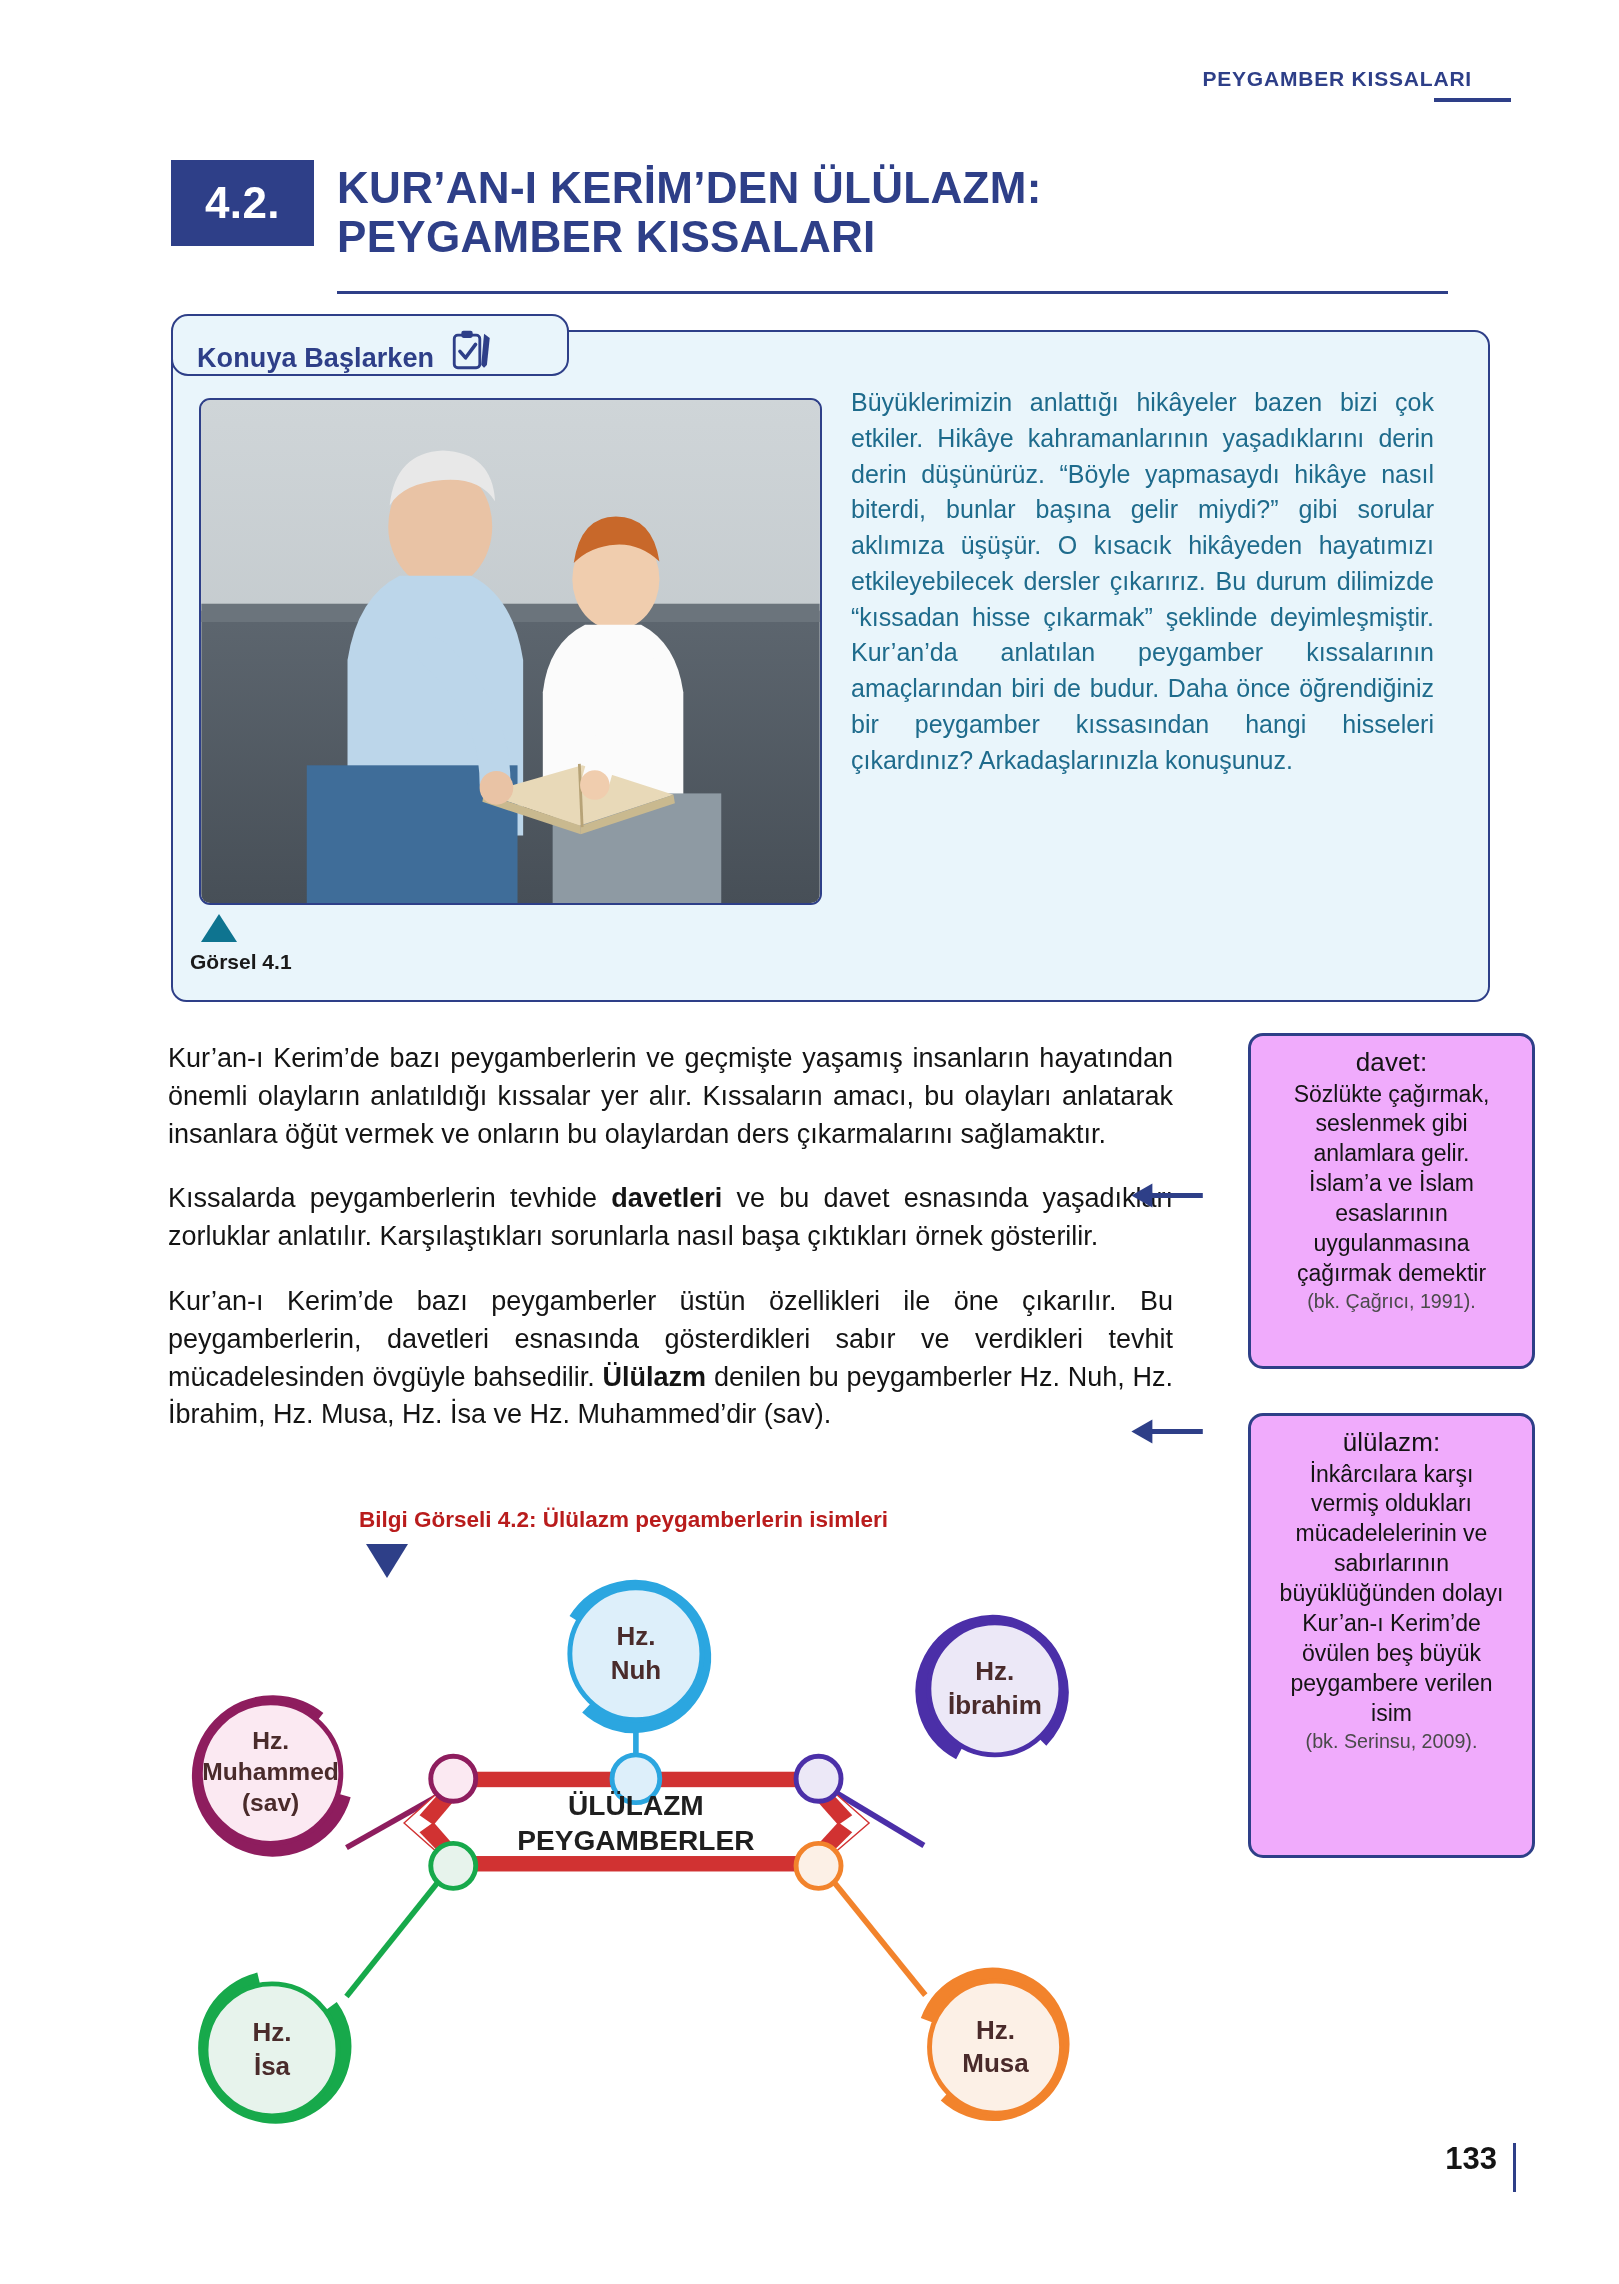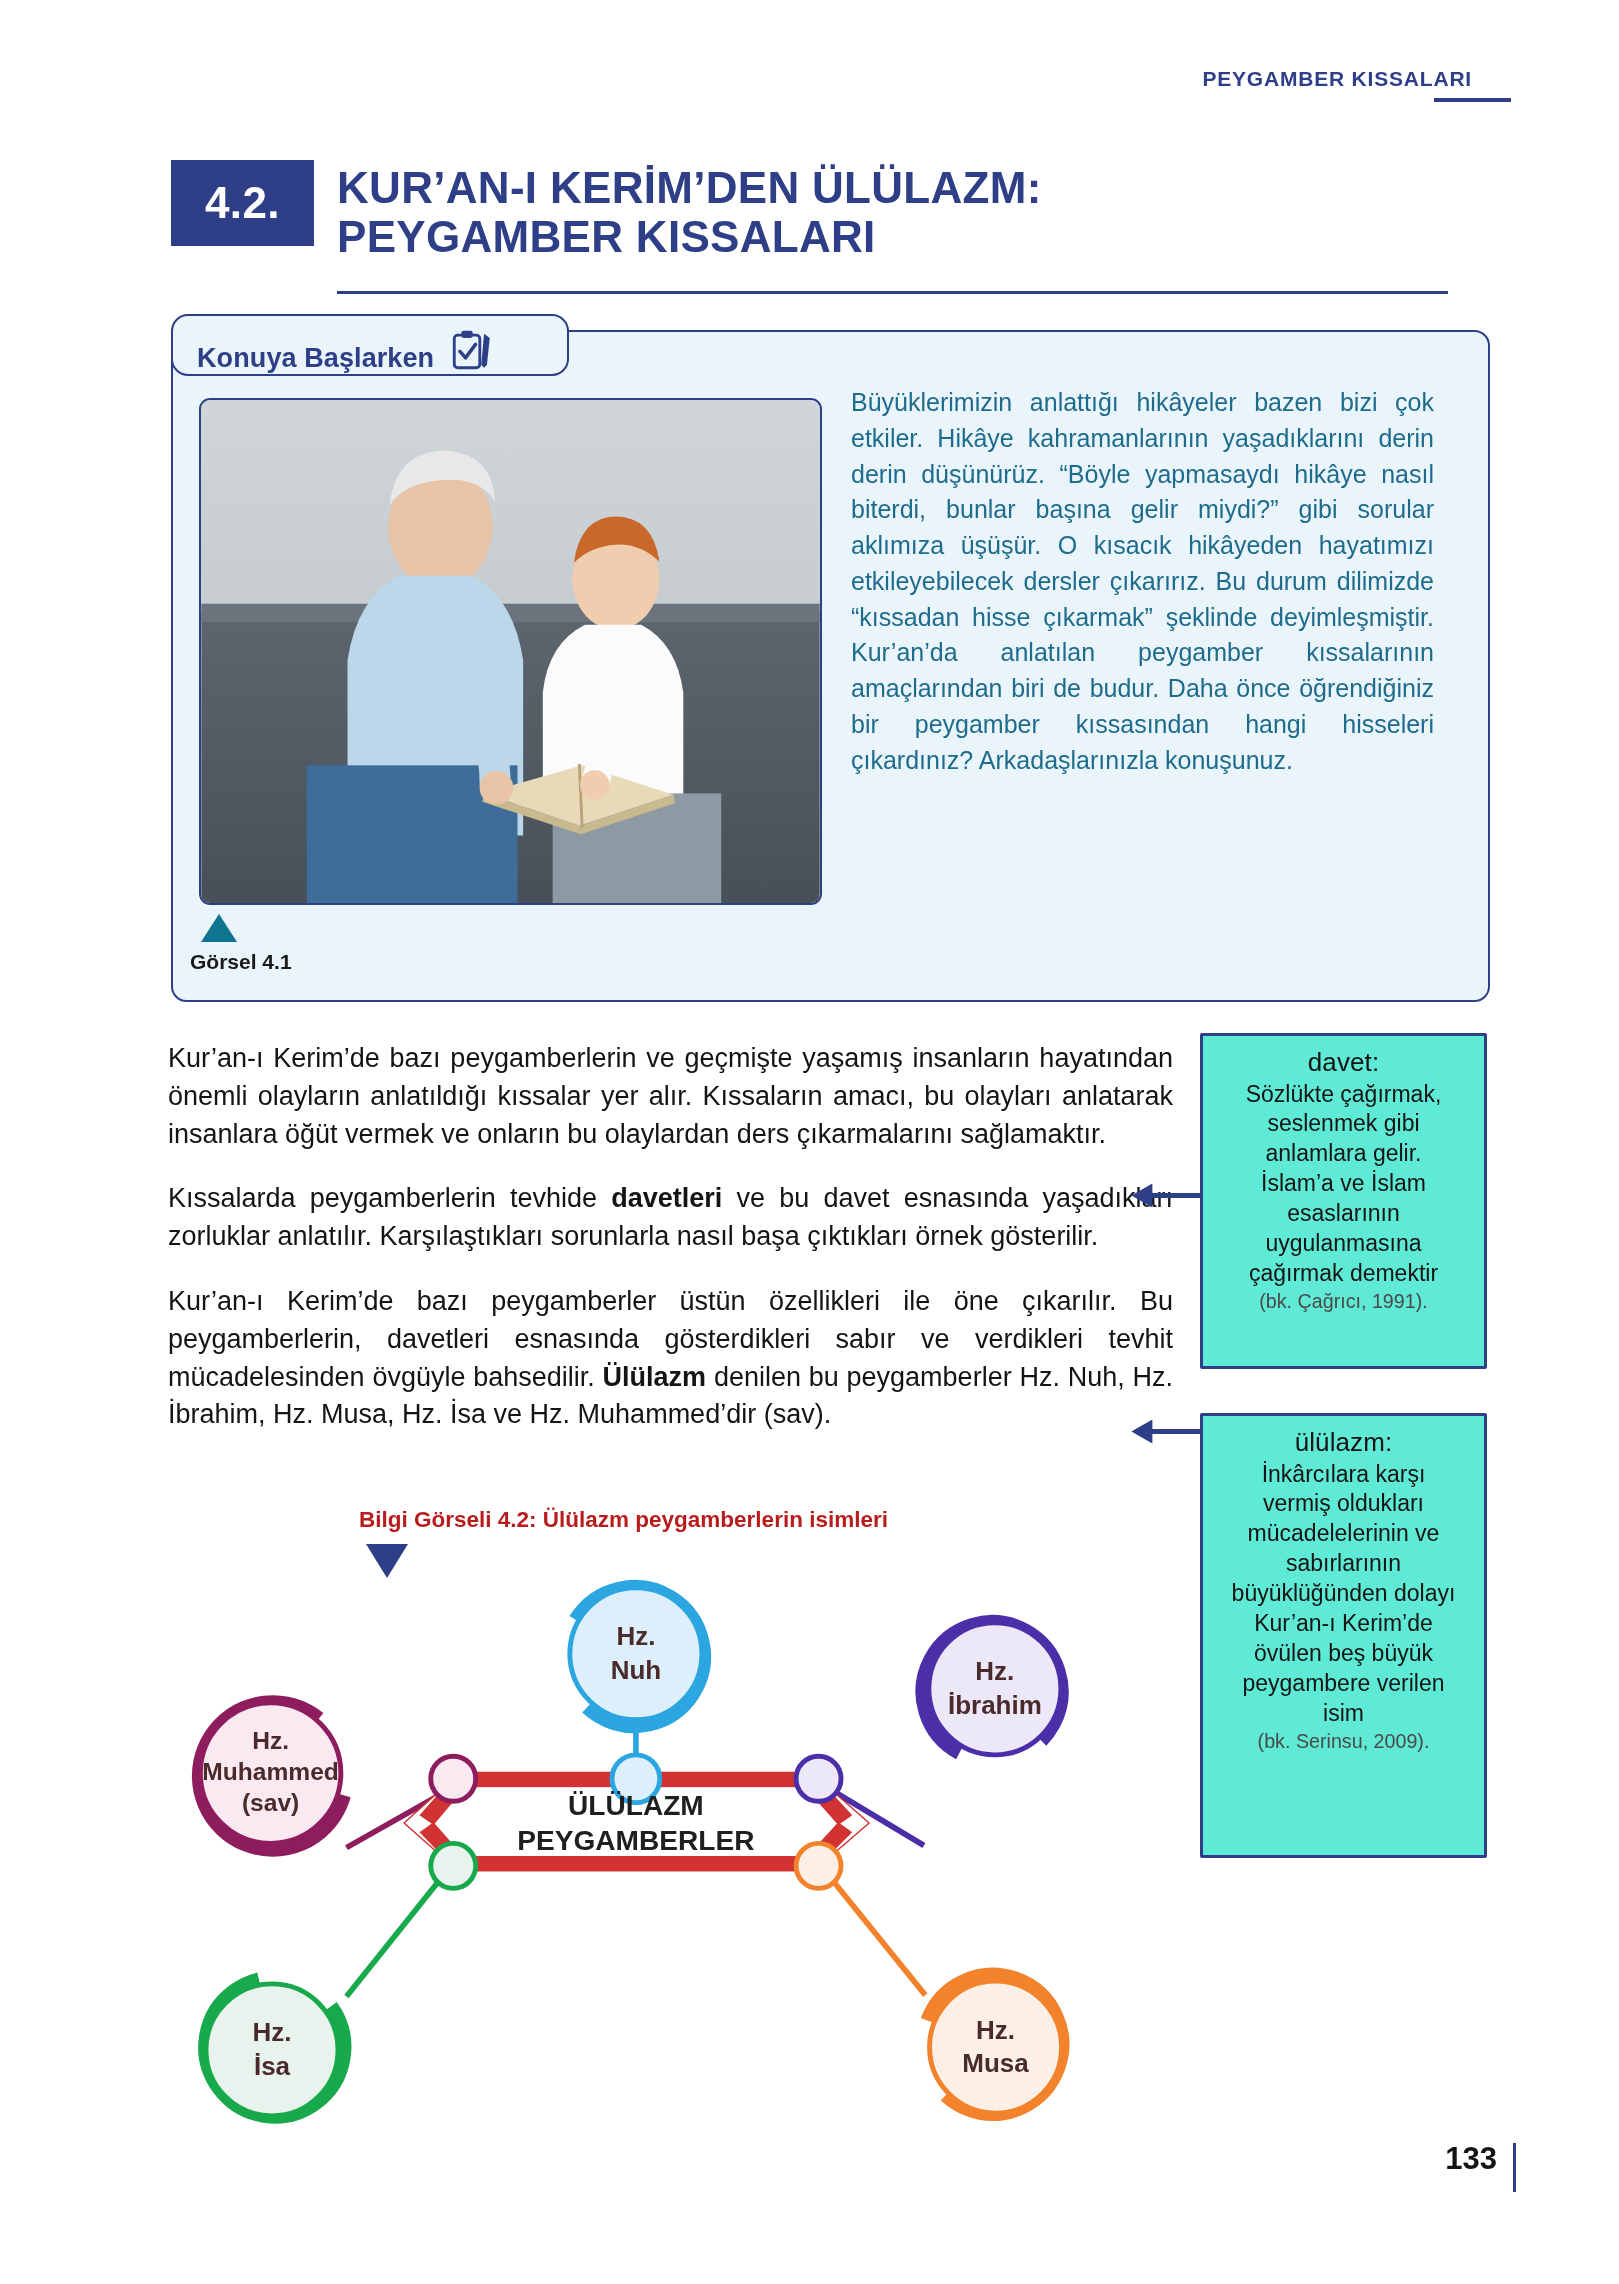--- a/index.html
+++ b/index.html
@@ -87,23 +87,23 @@
     margin:0 0 27px 0;
     font-size:27px;line-height:1.40;color:#141414;
     text-align:justify;
     font-family:"Liberation Sans", sans-serif;
   }
   .body-col p b{font-weight:bold;}
 
   
   .gloss{
     position:absolute;
-    border:3.5px solid #2e3f88;border-radius:2px;
-    background:#5eead4;
-    text-align:center;color:#141414;
+    border:3.5px solid #2e3f88;border-radius:15px;
+    background:#f0abfc;
+    text-align:center;color:#141414;margin-left:48px;
   }
   .gloss-1{left:1200px;top:1033px;width:281px;height:330px;}
   .gloss-2{left:1200px;top:1413px;width:281px;height:439px;}
   .gloss .term{
     display:block;font-size:26px;font-weight:500;margin:11.2px 0 1.4px 0;
     letter-spacing:0.1px;
   }
   .gloss .defn{
     display:block;font-size:23px;line-height:1.30;padding:0 28px;
   }

